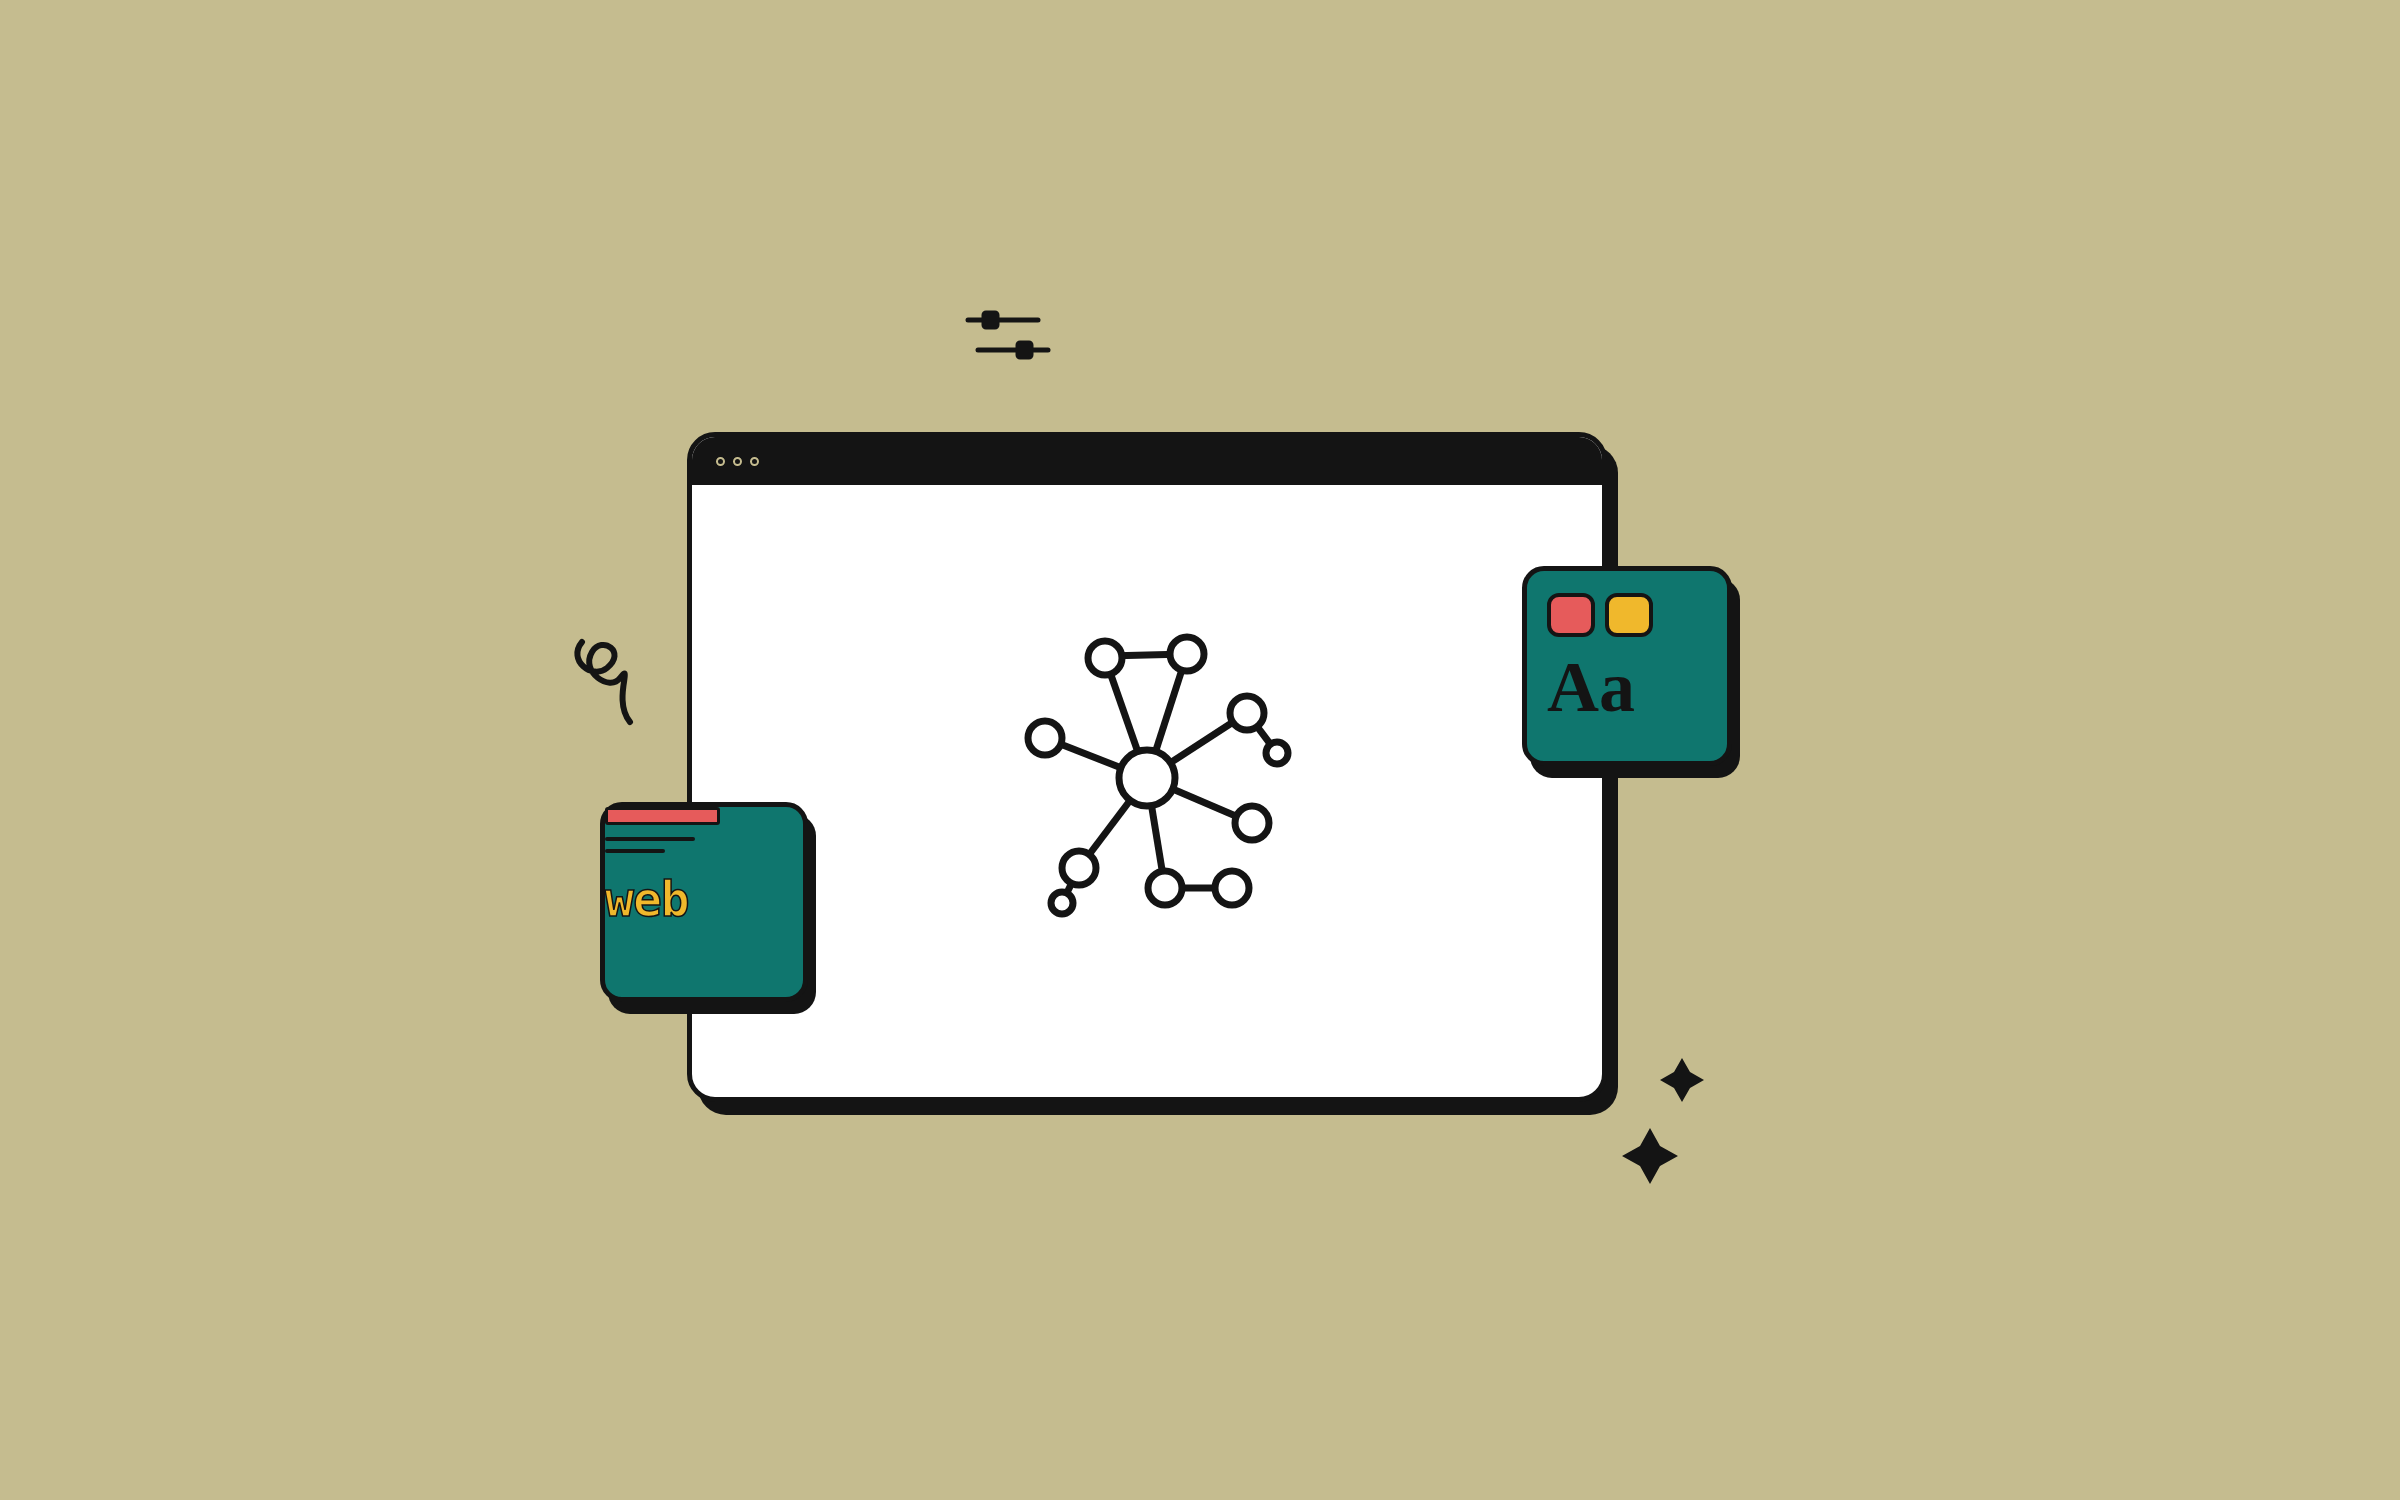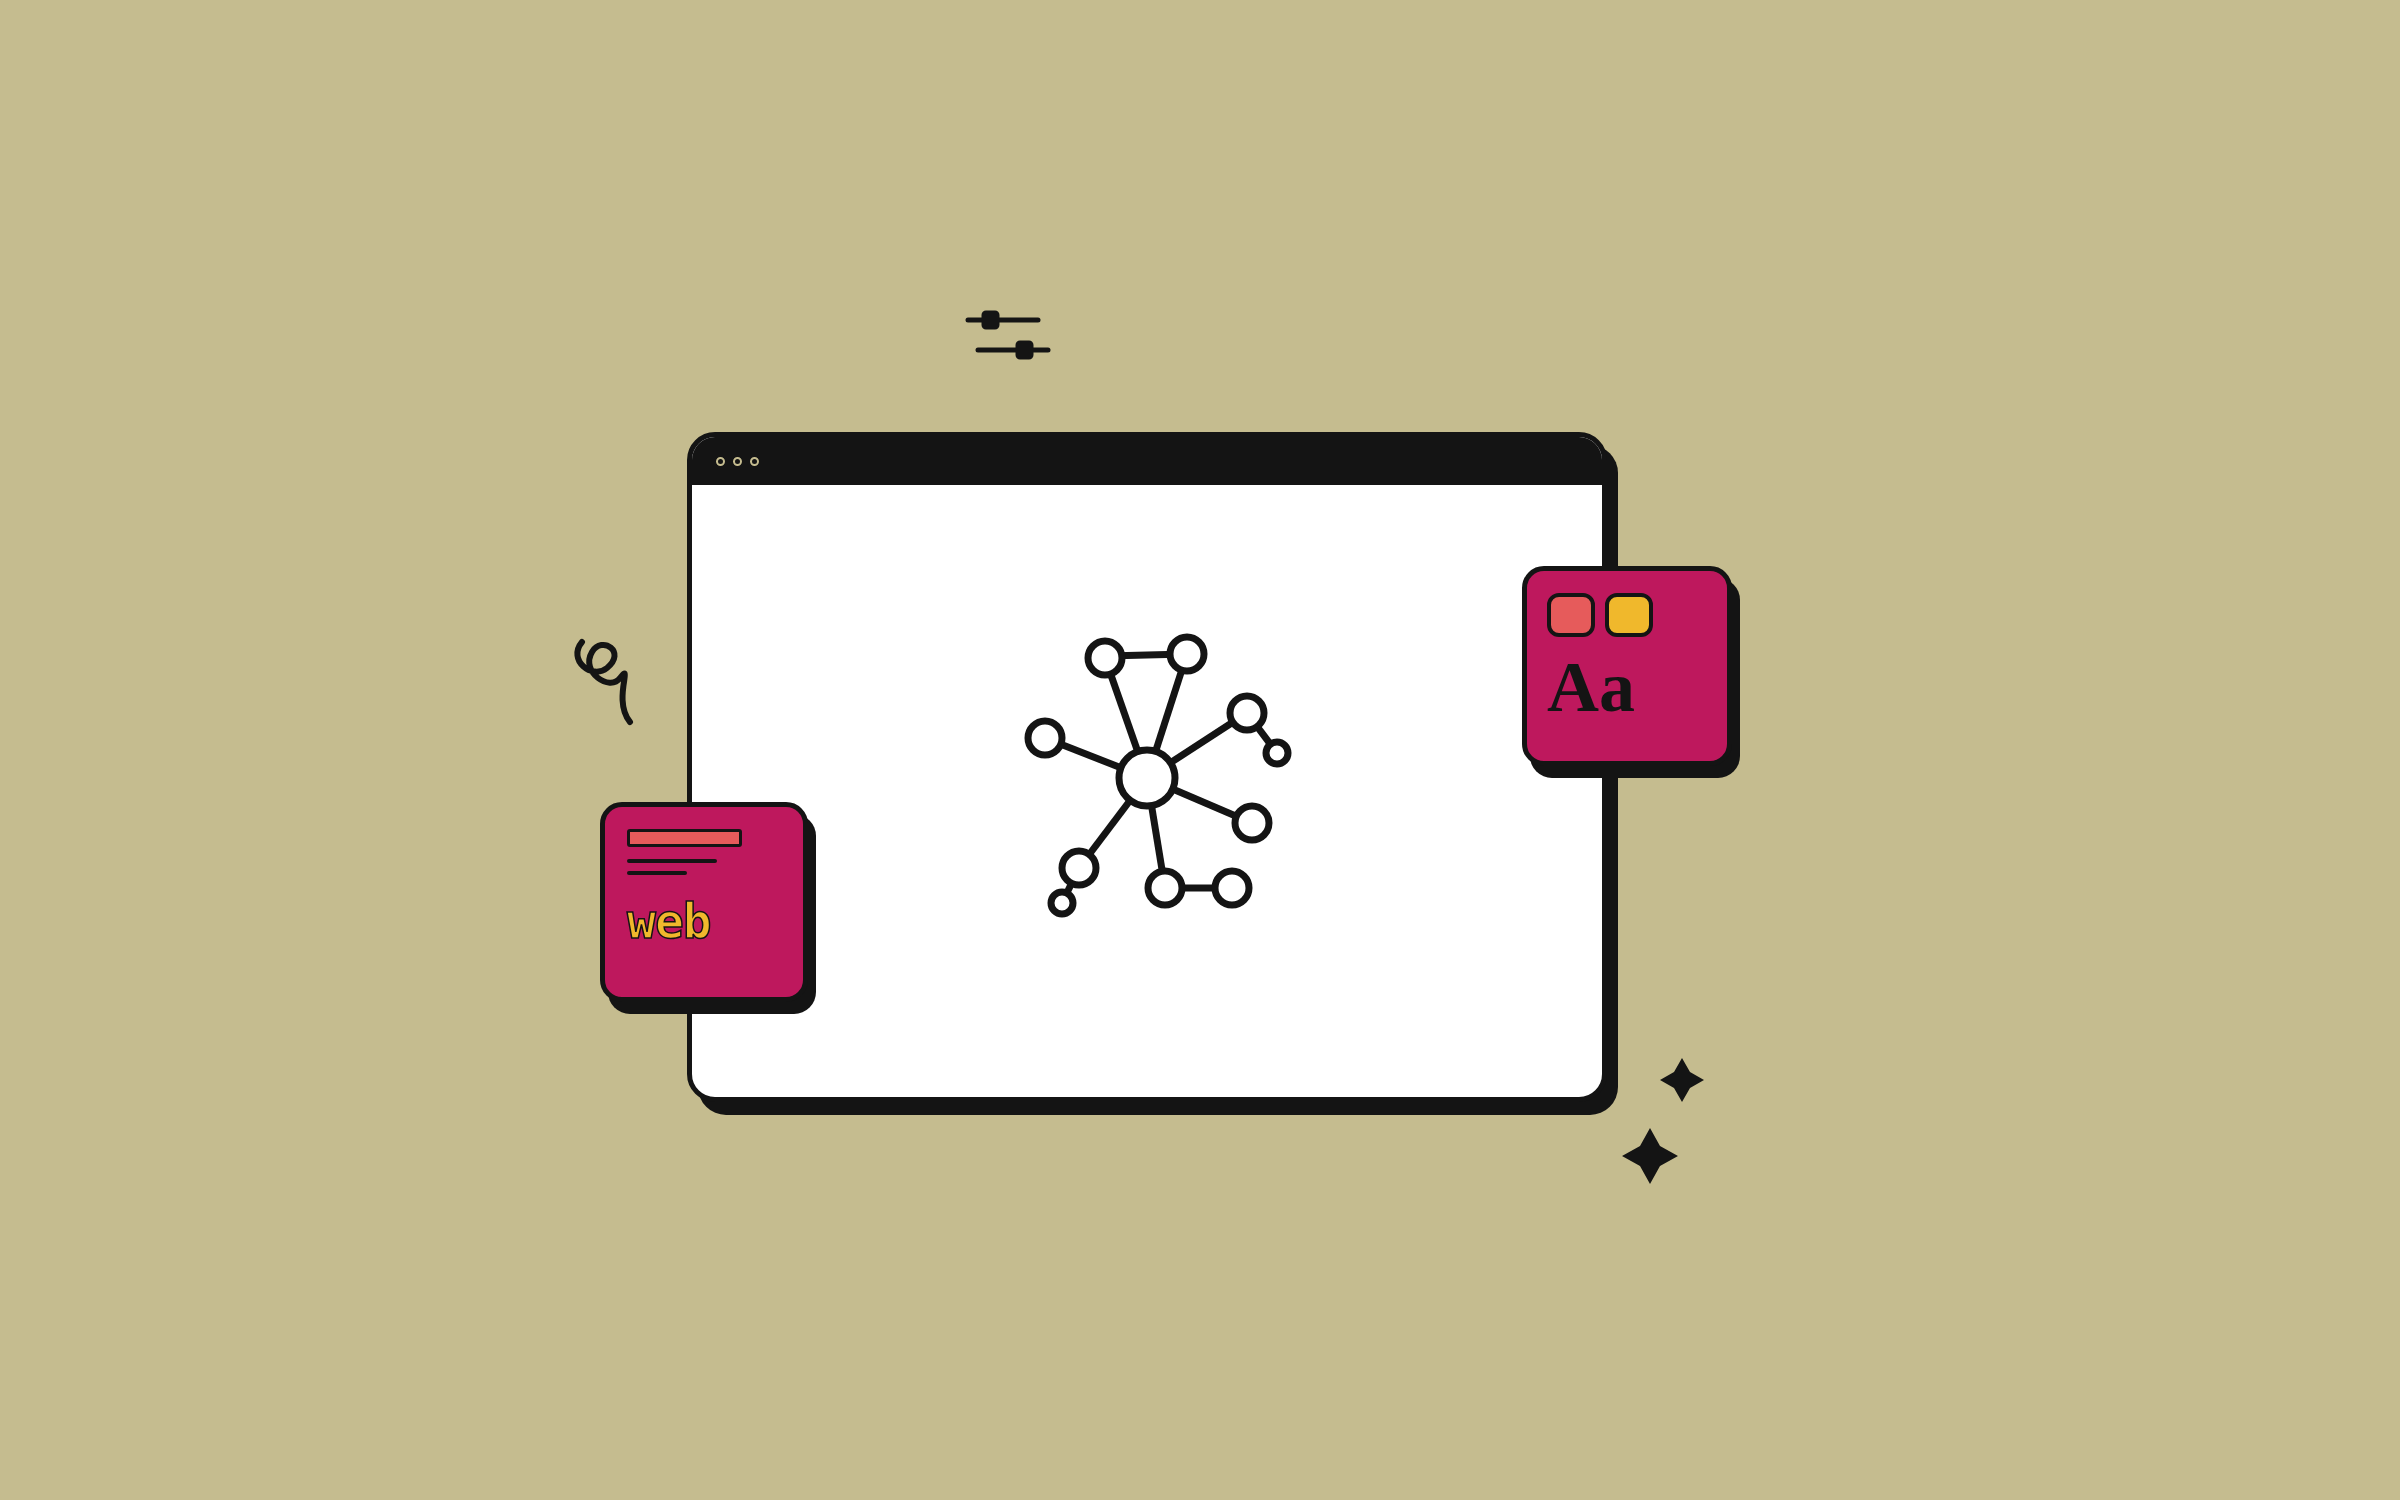--- a/index.html
+++ b/index.html
@@ -50,41 +50,40 @@
       border: 2px solid #c5bc8f;
     }
     .network-icon {
       position: absolute;
       left: 50%;
       top: 52%;
       transform: translate(-50%, -50%);
     }
     .card {
       position: absolute;
-      background: #be185d;
+      background: #0f766e;
       border: 5px solid #141414;
       border-radius: 22px;
     }
     .card-shadow {
       position: absolute;
       background: #141414;
       border-radius: 22px;
     }
     .web-card-shadow {
       left: 608px;
       top: 814px;
       width: 208px;
       height: 200px;
     }
     .web-card {
       left: 600px;
       top: 802px;
       width: 208px;
       height: 200px;
-      padding: 22px;
     }
     .web-redbar {
       width: 115px;
       height: 18px;
       background: #e65b5b;
       border: 3px solid #141414;
       border-radius: 3px;
       margin-bottom: 12px;
     }
     .web-line {

